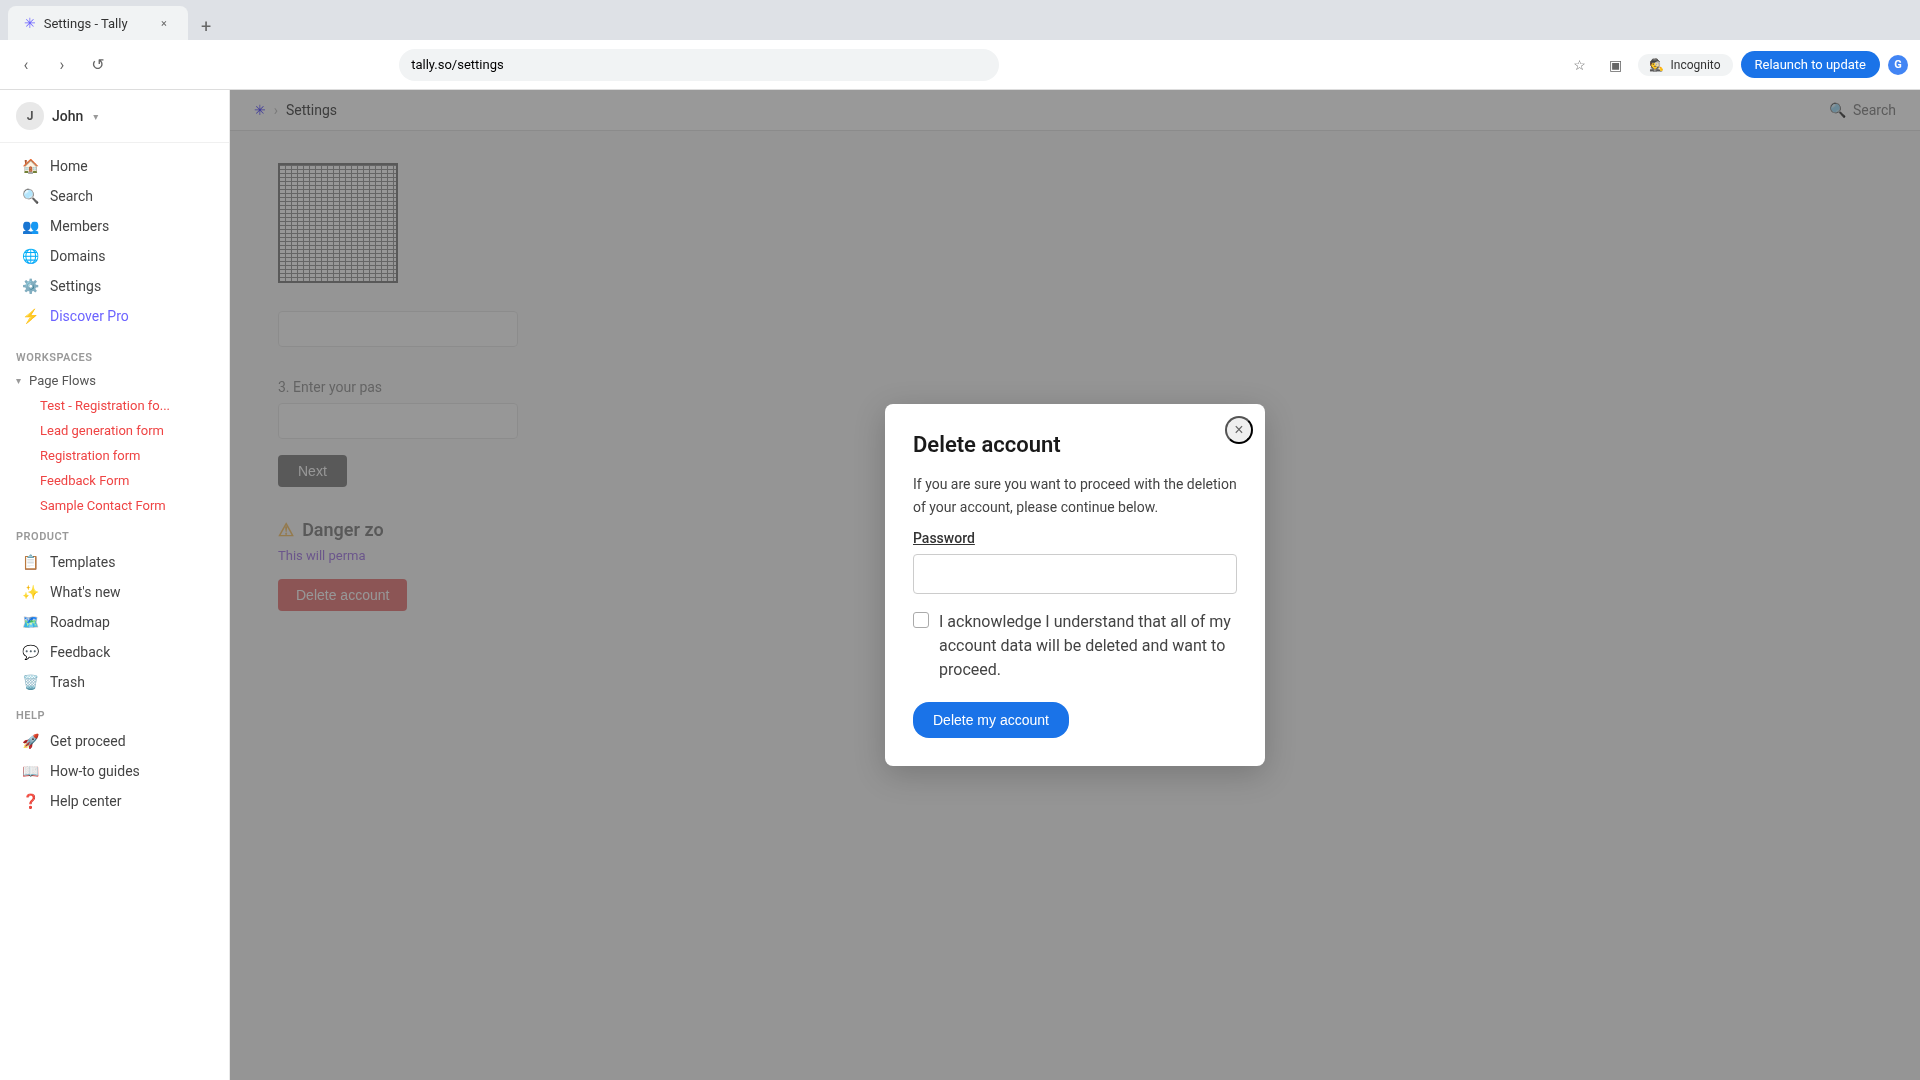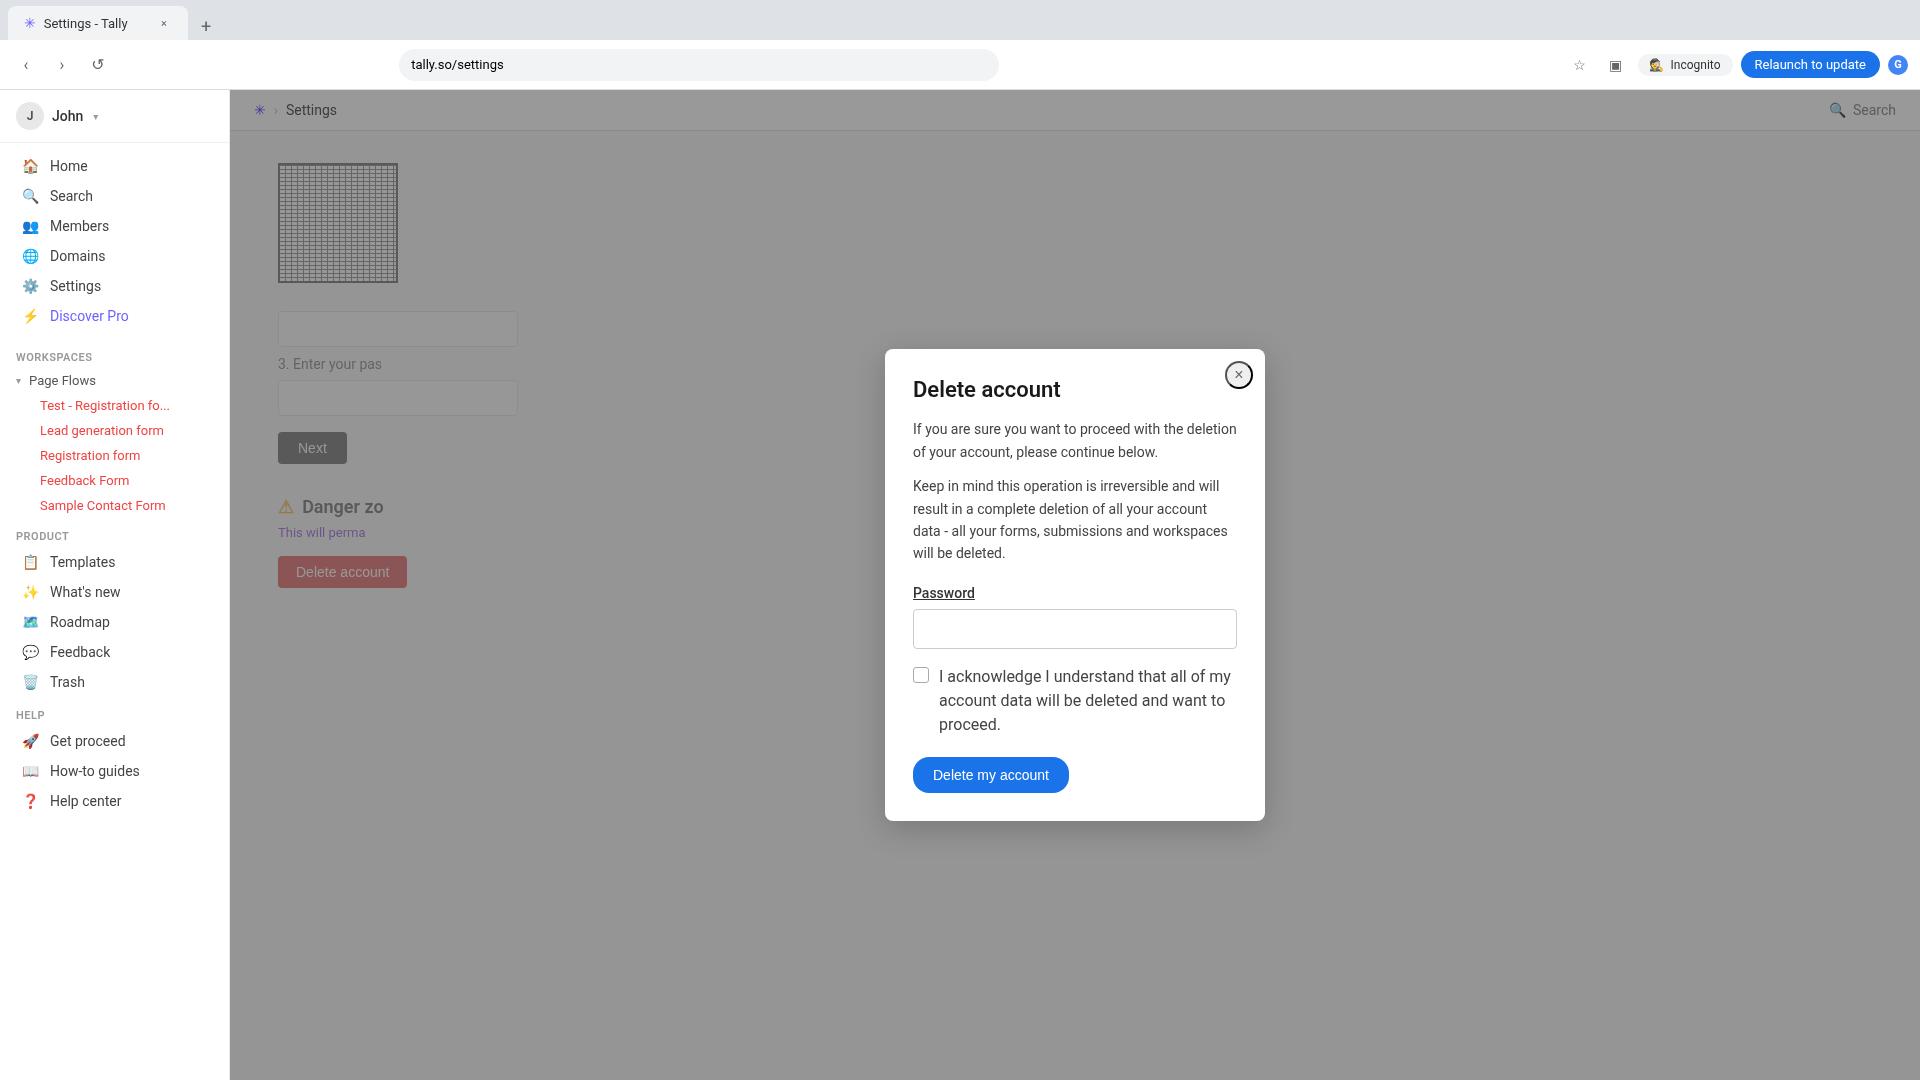--- a/index.html
+++ b/index.html
@@ -497,21 +497,21 @@
 
       <div class="settings-body">
         <div class="qr-code">
           <div class="qr-inner"></div>
         </div>
 
         <div style="margin-top:24px;">
           <input class="text-input" type="text" style="">
         </div>
 
-        <div style="margin-top:9px;">
+        <div style="margin-top:32px;">
           <div class="section-label">3. Enter your pas</div>
           <input class="text-input" type="password" style="">
         </div>
 
         <button class="next-btn">Next</button>
 
         <div class="danger-zone">
           <div class="danger-header">
             <span class="danger-icon">⚠</span>
             <span>Danger zo</span>
@@ -522,21 +522,20 @@
       </div>
 
       <div class="modal-overlay">
         <div class="modal">
           <button class="modal-close">×</button>
 
           <h2 class="modal-title">Delete account</h2>
 
           <p class="modal-desc">If you are sure you want to proceed with the deletion of your account, please continue below.</p>
 
-          <p class="modal-warning">Keep in mind this operation is irreversible and will result in a complete deletion of all your account data - all your forms, submissions and workspaces will be deleted.</p>
 
           <div class="modal-field-label">Password</div>
           <input class="modal-input" type="password" style="">
 
           <div class="modal-checkbox-row">
             <input class="modal-checkbox" type="checkbox" style="">
             <label class="modal-checkbox-label">I acknowledge I understand that all of my account data will be deleted and want to proceed.</label>
           </div>
 
           <button class="modal-submit-btn">Delete my account</button>

